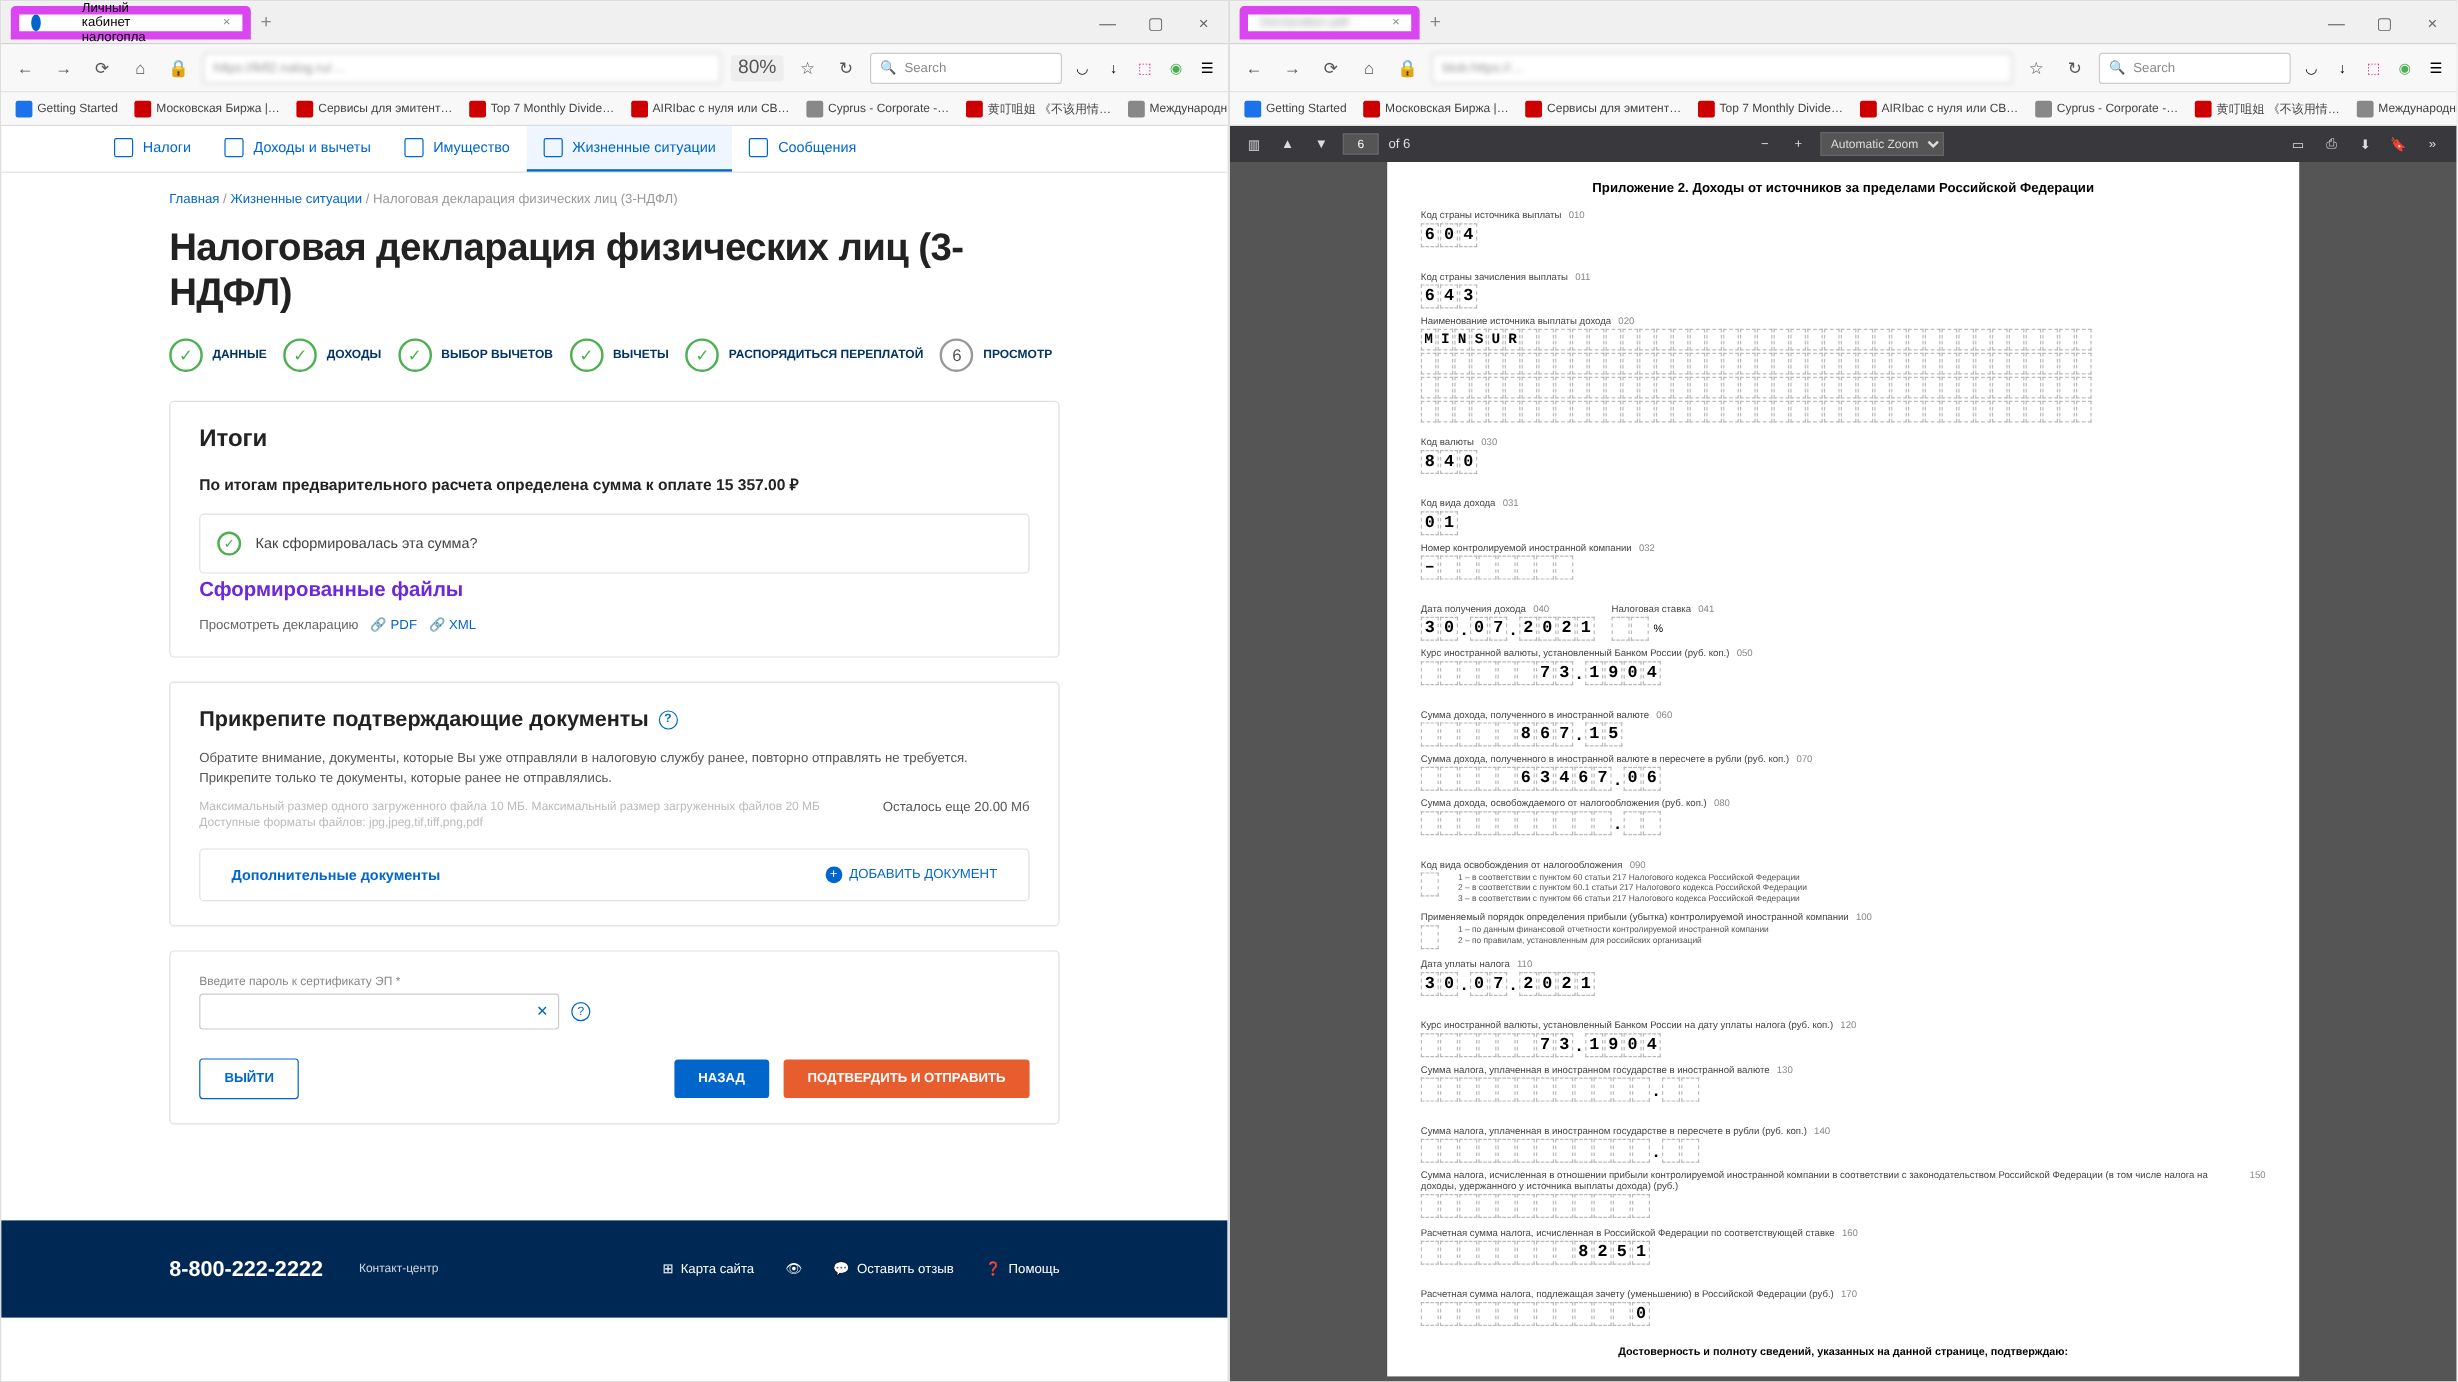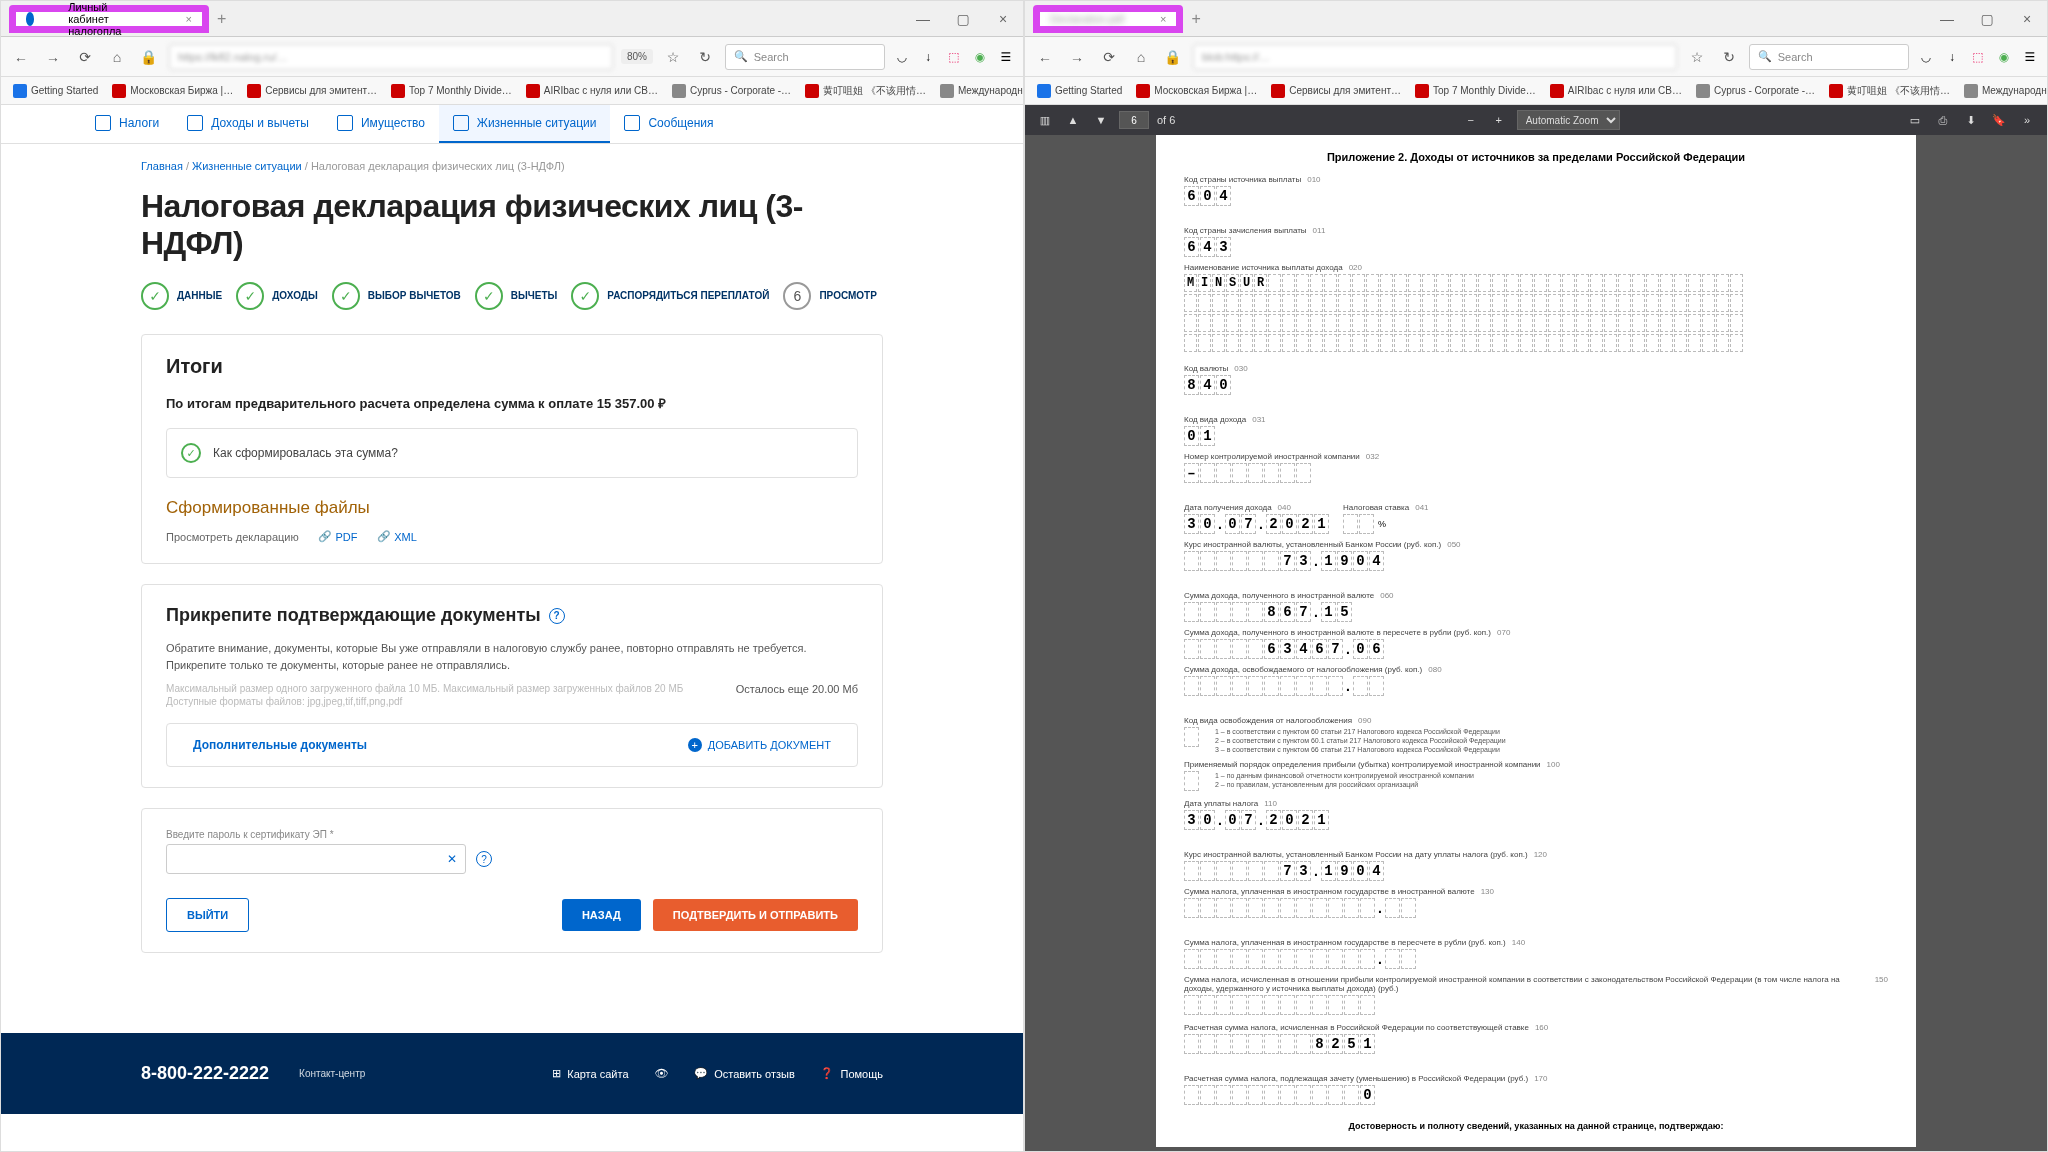--- a/index.html
+++ b/index.html
@@ -8,21 +8,21 @@
 .titlebar { height: 36px; display: flex; align-items: center; background: #f0f0f0; border-bottom: 1px solid #ccc; }
 .tab { display: flex; align-items: center; height: 28px; background: #fff; border: 7px solid #d946ef; border-radius: 4px 4px 0 0; padding: 0 10px; margin-left: 8px; font-size: 11px; max-width: 200px; gap: 28px; }
 .tab-icon { width: 14px; height: 14px; margin-right: 6px; border-radius: 50%; background: #0066cc; display: inline-block; }
 .tab-close { margin-left: 8px; color: #888; cursor: pointer; }
 .tab-add { margin-left: 8px; font-size: 16px; color: #888; cursor: pointer; }
 .win-controls { margin-left: auto; display: flex; }
 .win-btn { width: 40px; height: 36px; display: flex; align-items: center; justify-content: center; font-size: 14px; color: #666; }
 .addrbar { height: 40px; display: flex; align-items: center; padding: 0 8px; gap: 8px; background: #f8f8f8; border-bottom: 1px solid #ddd; }
 .nav-btn { width: 24px; height: 24px; display: flex; align-items: center; justify-content: center; color: #555; font-size: 14px; }
 .url-field { flex: 1; height: 26px; background: #fff; border: 1px solid #ccc; border-radius: 3px; padding: 0 8px; display: flex; align-items: center; color: #999; font-size: 11px; filter: blur(2px); }
-.zoom-badge { font-size: 10px; background: #eee; padding: 2px 6px; border-radius: 3px; color: #555; }
+.zoom-badge { font-size: 16px; background: #eee; padding: 2px 6px; border-radius: 3px; color: #555; }
 .search-field { width: 160px; height: 26px; background: #fff; border: 1px solid #ccc; border-radius: 3px; padding: 0 8px; display: flex; align-items: center; color: #888; gap: 6px; }
 .ext-icon { width: 18px; height: 18px; display: flex; align-items: center; justify-content: center; font-size: 12px; }
 .bookmarks { height: 28px; display: flex; align-items: center; padding: 0 8px; gap: 6px; background: #f8f8f8; border-bottom: 1px solid #ddd; overflow: hidden; }
 .bm { display: flex; align-items: center; gap: 4px; font-size: 10px; color: #444; white-space: nowrap; padding: 2px 4px; }
 .bm-icon { width: 14px; height: 14px; display: inline-block; }
 .bm-icon.blue { background: #1a73e8; border-radius: 2px; }
 .bm-icon.red { background: #cc0000; border-radius: 2px; }
 .bm-icon.gray { background: #888; border-radius: 2px; }
 .content { flex: 1; overflow: auto; }
 
@@ -38,22 +38,22 @@
 .steps { display: flex; align-items: center; gap: 14px; margin-bottom: 24px; }
 .step { display: flex; align-items: center; gap: 8px; }
 .step-circle { width: 28px; height: 28px; border: 2px solid #4caf50; border-radius: 50%; display: flex; align-items: center; justify-content: center; color: #4caf50; font-size: 14px; }
 .step-circle.num { border-color: #999; color: #555; }
 .step-label { font-size: 10px; font-weight: bold; color: #003366; line-height: 1.2; }
 .card { border: 1px solid #e0e0e0; border-radius: 4px; padding: 20px 24px; margin-bottom: 20px; }
 .card-title { font-size: 20px; font-weight: bold; color: #222; margin-bottom: 16px; font-family: 'Arial Narrow', Arial; }
 .result-text { font-size: 13px; font-weight: bold; color: #222; margin-bottom: 16px; }
 .info-box { border: 1px solid #e0e0e0; border-radius: 4px; padding: 14px; display: flex; align-items: center; gap: 12px; font-size: 12px; color: #444; }
 .info-circle { width: 20px; height: 20px; border: 2px solid #4caf50; border-radius: 50%; display: flex; align-items: center; justify-content: center; color: #4caf50; font-size: 11px; }
-.subheading { font-size: 17px; font-weight: normal; color: #a16207; margin: 20px 0 12px; font-family: 'Arial Narrow', Arial; }
-.file-links { font-size: 11px; color: #666; display: flex; align-items: center; gap: 20px; }
+.subheading { font-size: 17px; font-weight: bold; color: #6d28d9; margin: 4px 0 12px; font-family: 'Arial Narrow', Arial; }
+.file-links { font-size: 11px; color: #666; display: flex; align-items: center; gap: 10px; }
 .file-link { color: #0066cc; display: flex; align-items: center; gap: 3px; }
 .attach-title { display: flex; align-items: center; gap: 8px; font-size: 18px; font-weight: bold; color: #222; margin-bottom: 14px; font-family: 'Arial Narrow', Arial; }
 .help-circle { width: 16px; height: 16px; border: 1.5px solid #0066cc; border-radius: 50%; display: flex; align-items: center; justify-content: center; color: #0066cc; font-size: 10px; }
 .note-text { font-size: 11px; color: #555; line-height: 1.5; margin-bottom: 10px; }
 .hint-text { font-size: 10px; color: #bbb; margin-bottom: 2px; }
 .remaining { font-size: 11px; color: #555; text-align: right; }
 .hint-row { display: flex; justify-content: space-between; align-items: flex-start; }
 .add-doc-row { border: 1px solid #e0e0e0; border-radius: 4px; padding: 14px 26px; display: flex; justify-content: space-between; align-items: center; margin-top: 14px; }
 .add-doc-label { color: #0066cc; font-size: 12px; font-weight: bold; }
 .add-doc-btn { color: #0066cc; font-size: 11px; display: flex; align-items: center; gap: 6px; }

